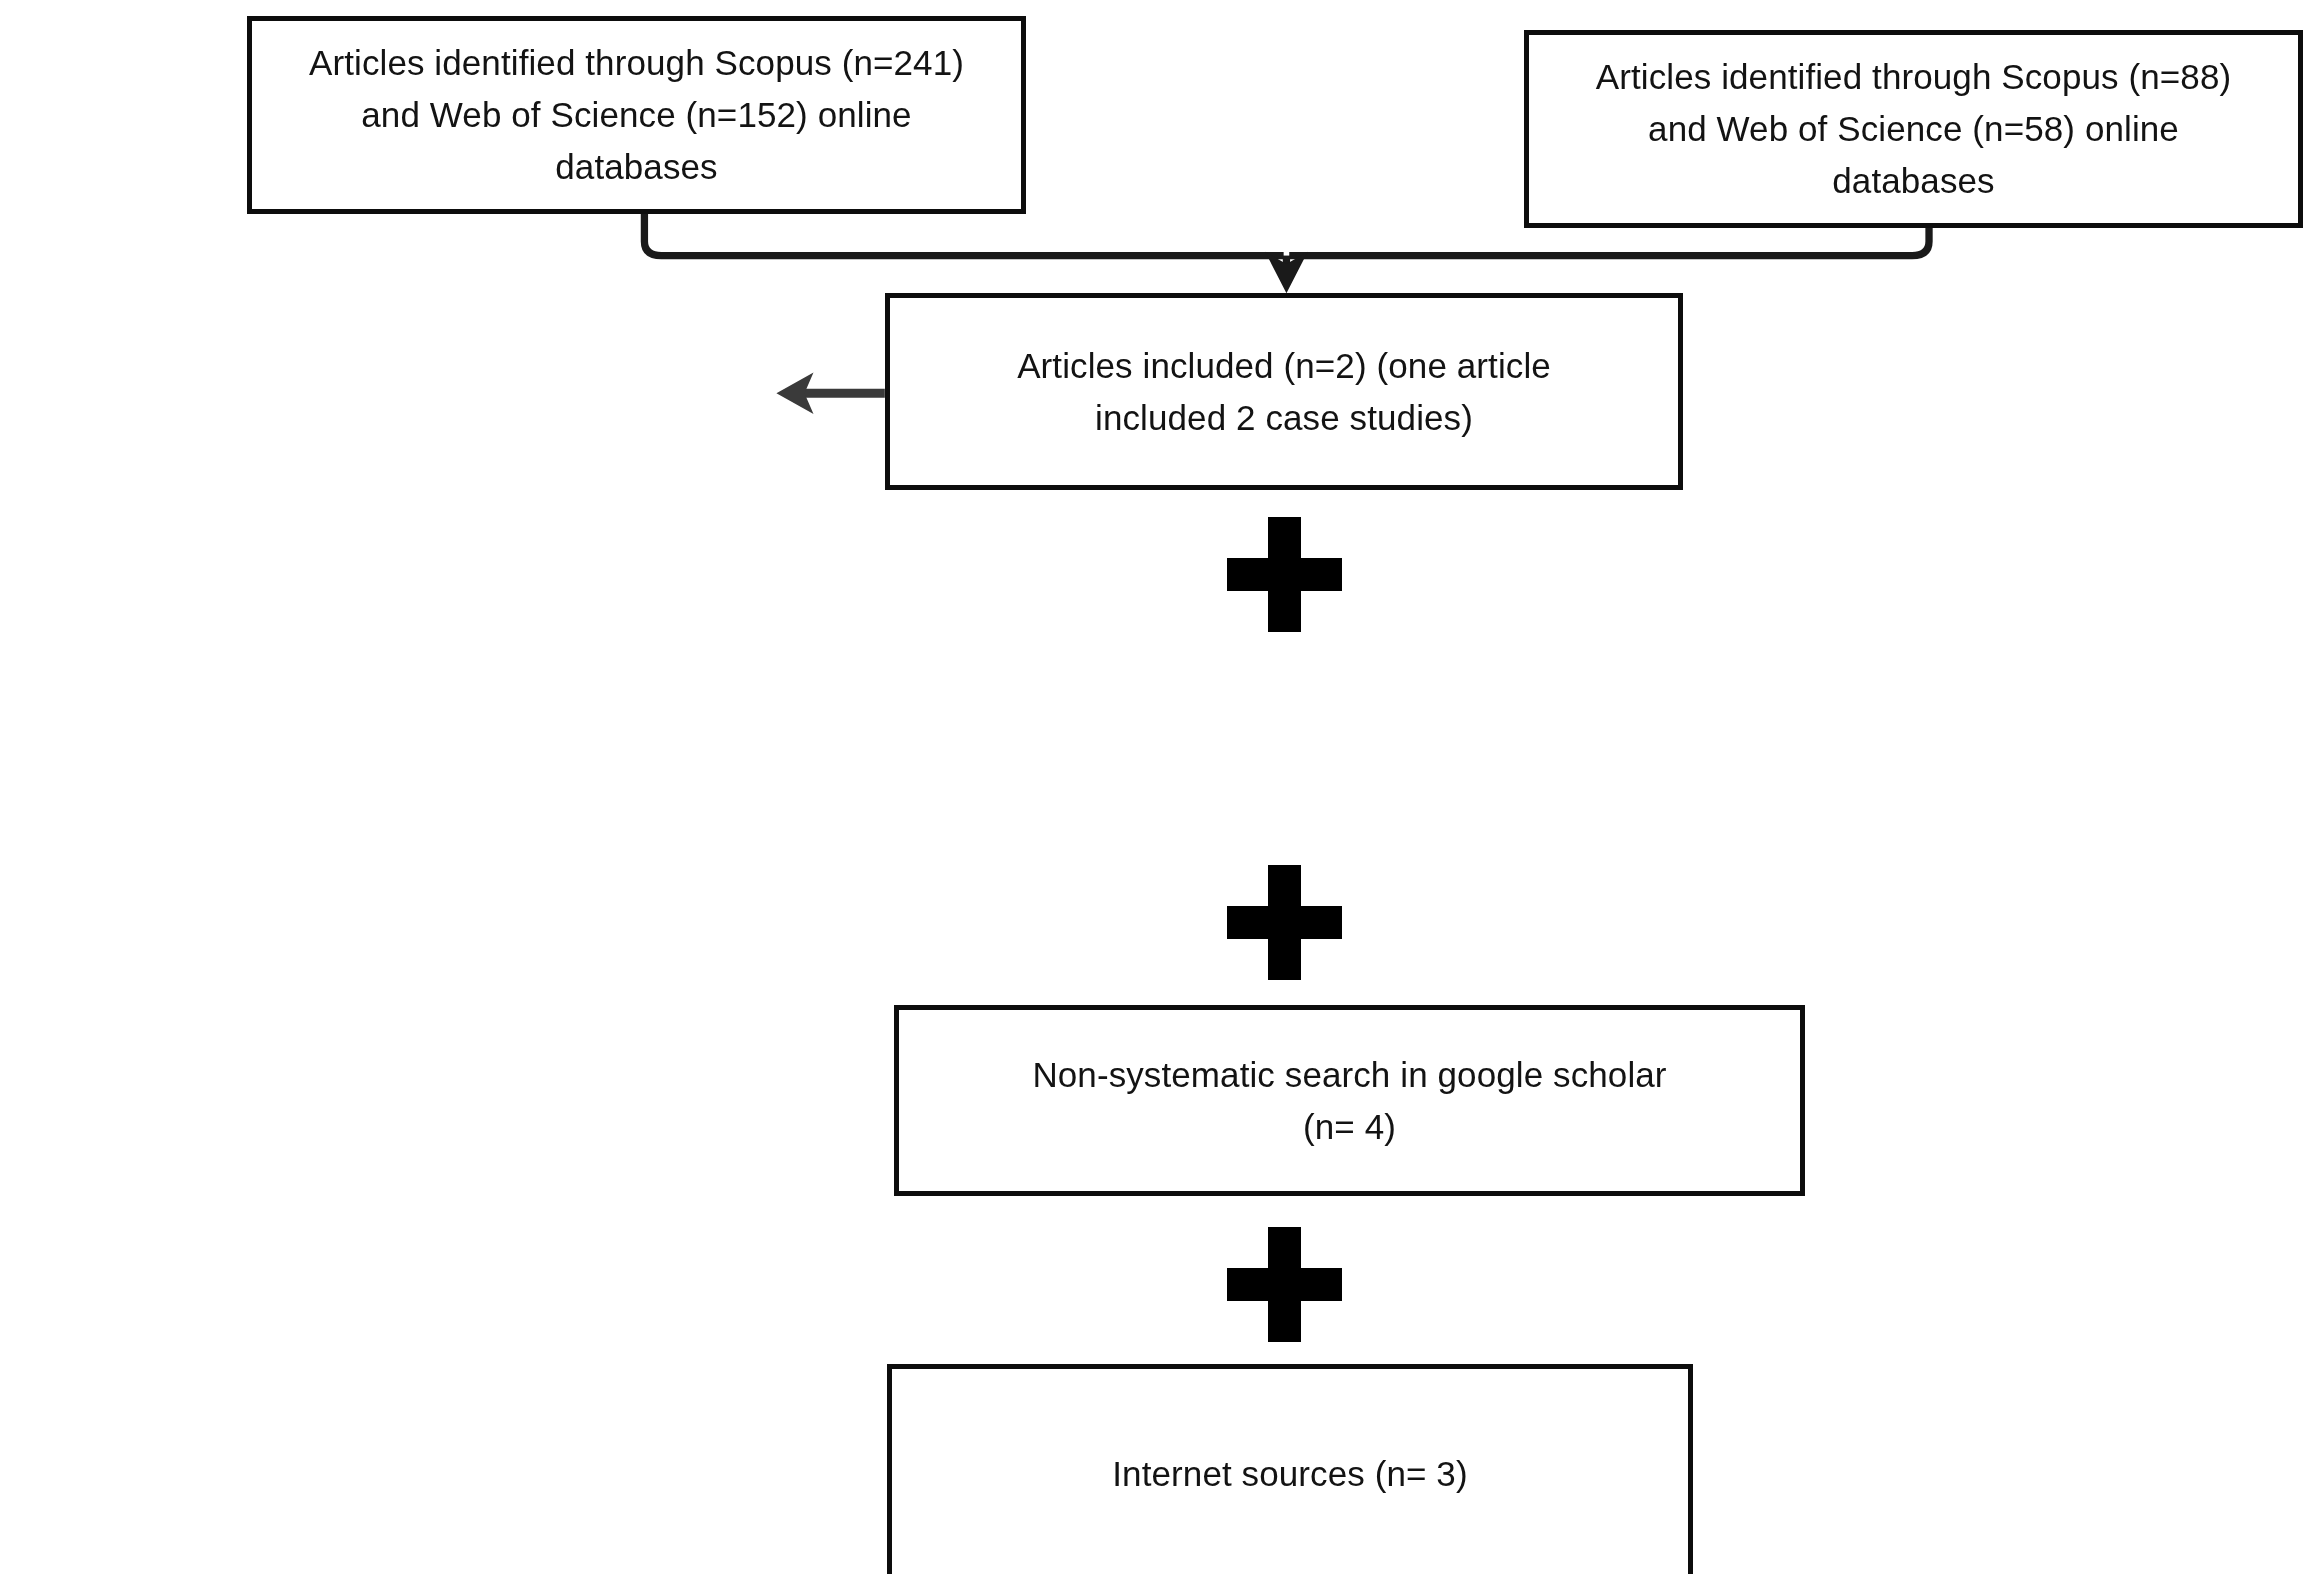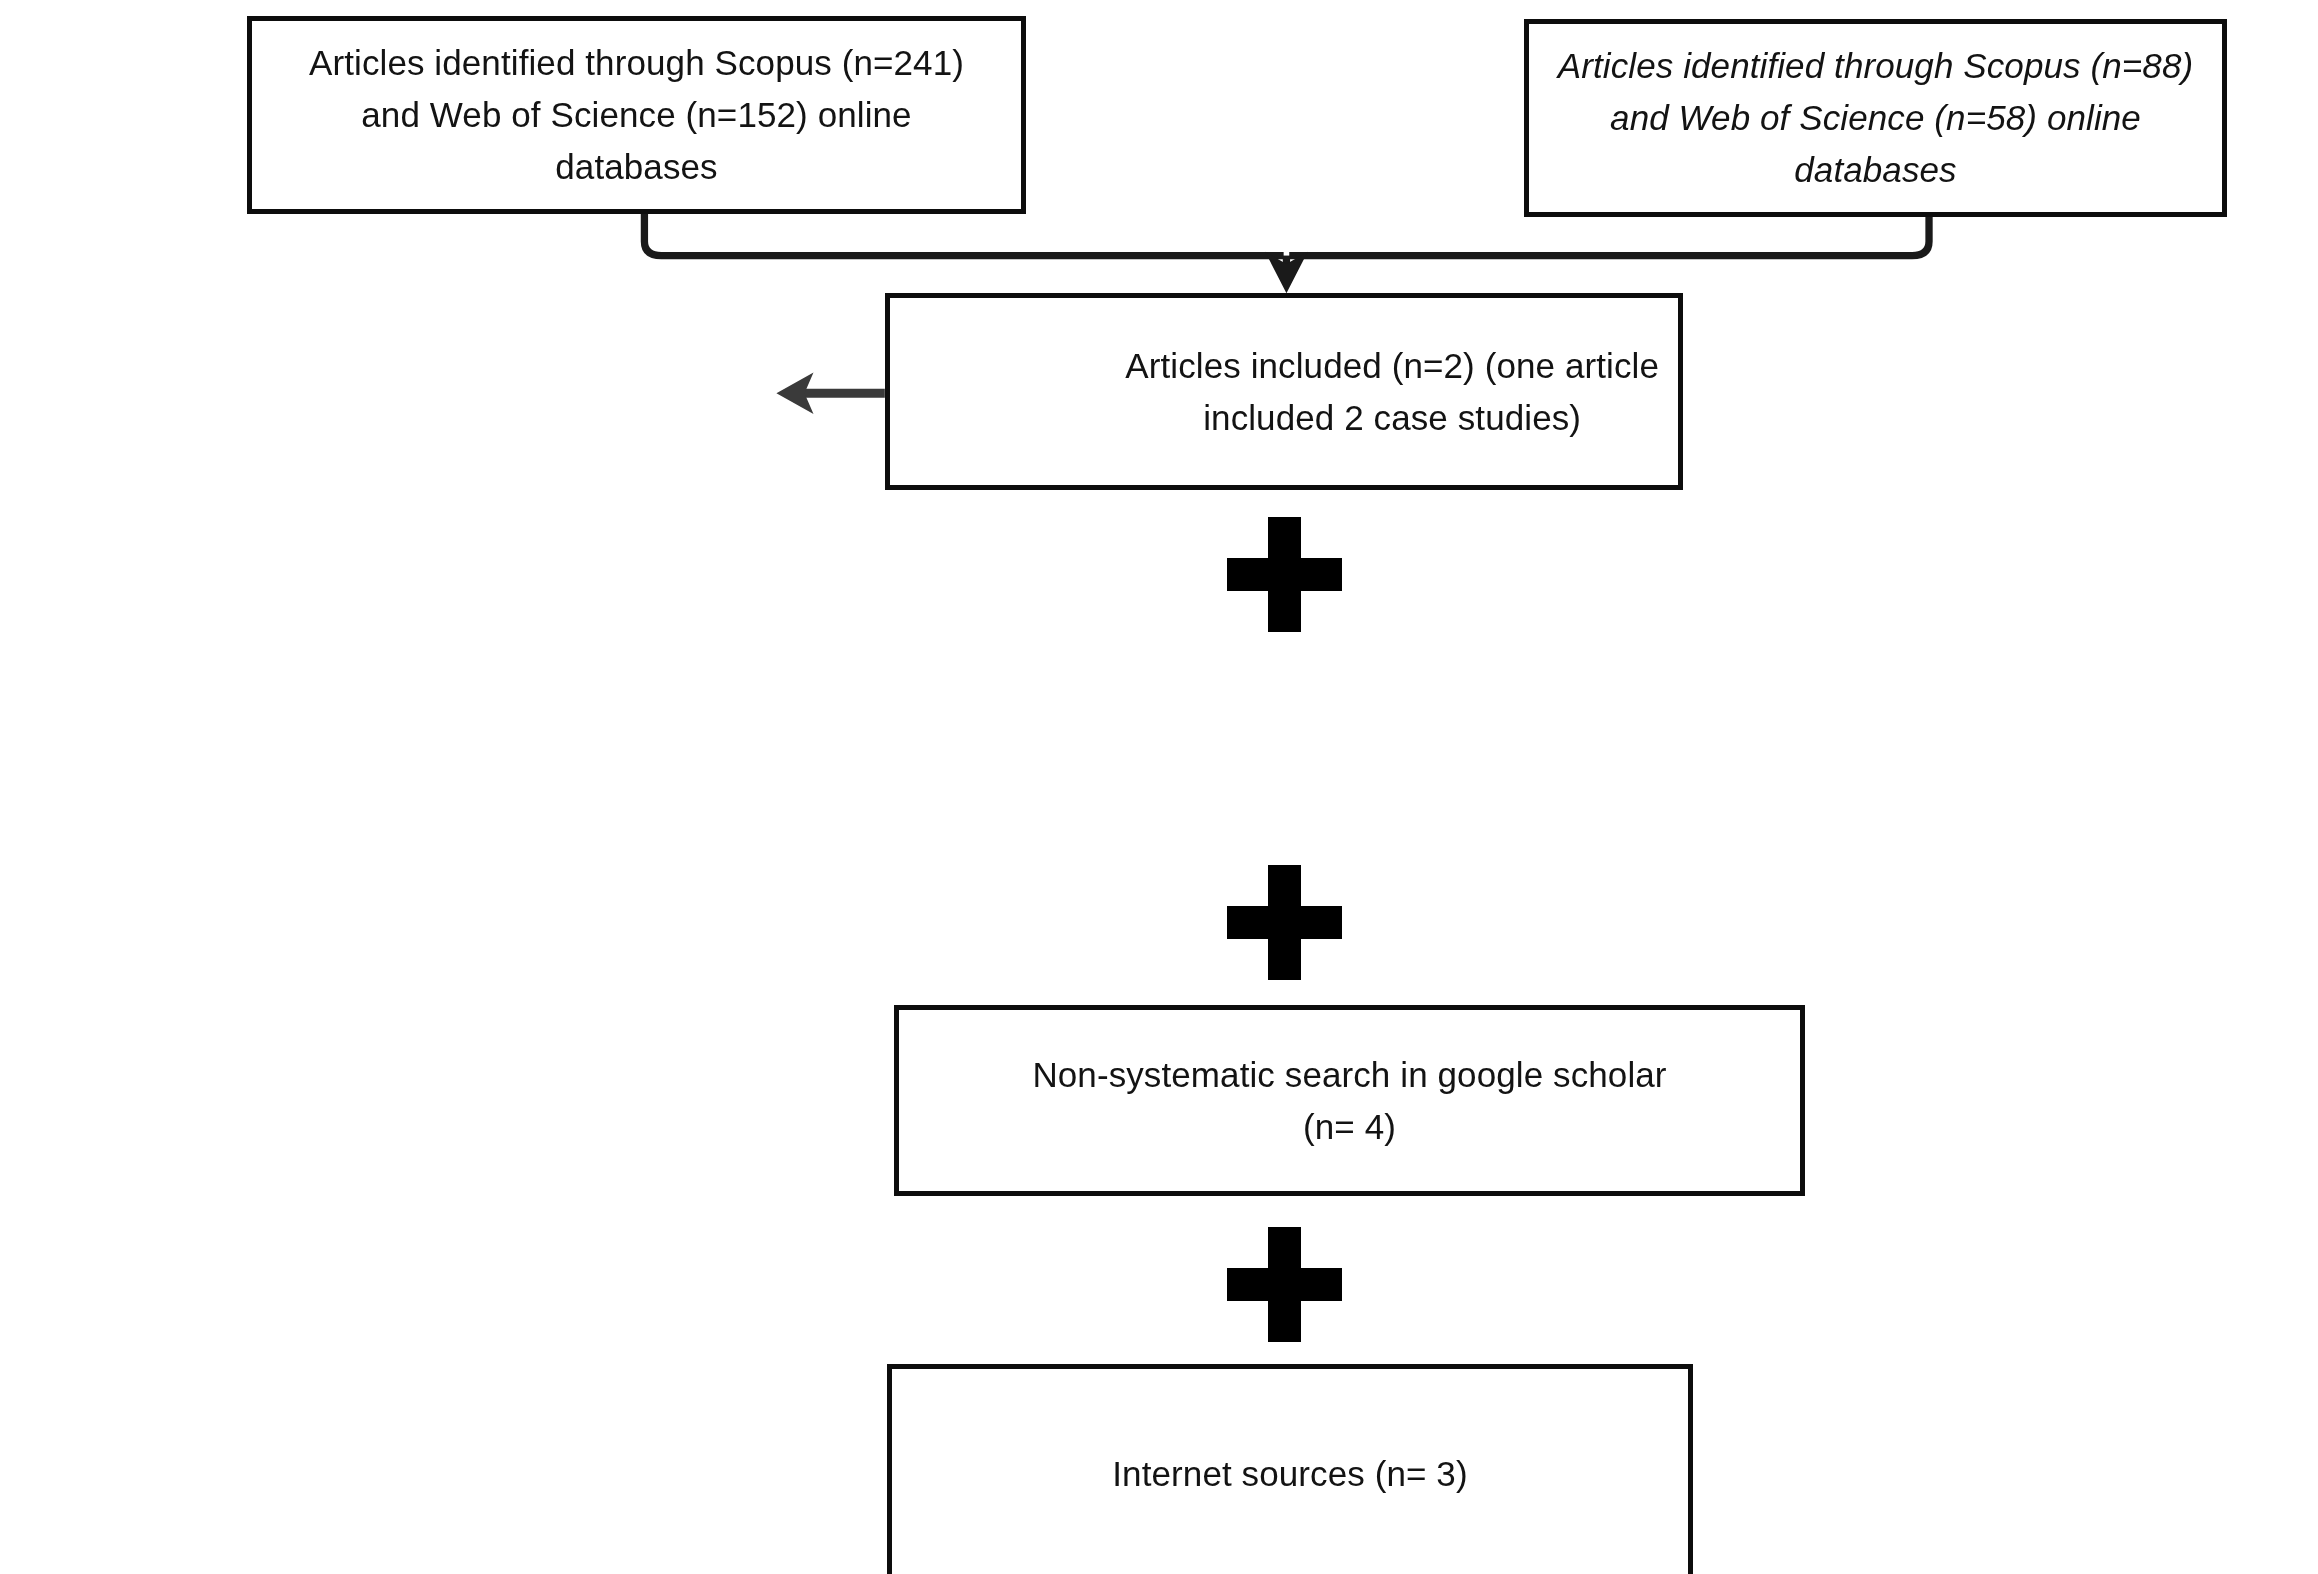--- a/index.html
+++ b/index.html
@@ -88,28 +88,28 @@
       <polygon points="1382,700 1448,663 1432,700 1448,737" fill="#3a3a3a"></polygon>
     </g>
   </svg>
 
   <div class="node" style="left:247px; top:15.7px; width:779px; height:198px;">
     <span class="node-label">Articles identified through Scopus (n=241)
 and Web of Science (n=152) online
 databases</span>
   </div>
 
-  <div class="node" style="left:1524px; top:19px; width:703px; height:198px;font-style:italic;">
+  <div class="node" style="left:1524px; top:30px; width:779px; height:198px;">
     <span class="node-label">Articles identified through Scopus (n=88)
 and Web of Science (n=58) online
 databases</span>
   </div>
 
 
-  <div class="node" style="left:885px; top:293px; width:798px; height:197px;justify-content:flex-end;">
+  <div class="node" style="left:885px; top:293px; width:798px; height:197px;">
     <span class="node-label">Articles included (n=2) (one article
 included 2 case studies)</span>
   </div>
 
   <div class="plus" style="left:1227px; top:517px;">
     <div class="bar-v"></div>
     <div class="bar-h"></div>
   </div>
 
 

